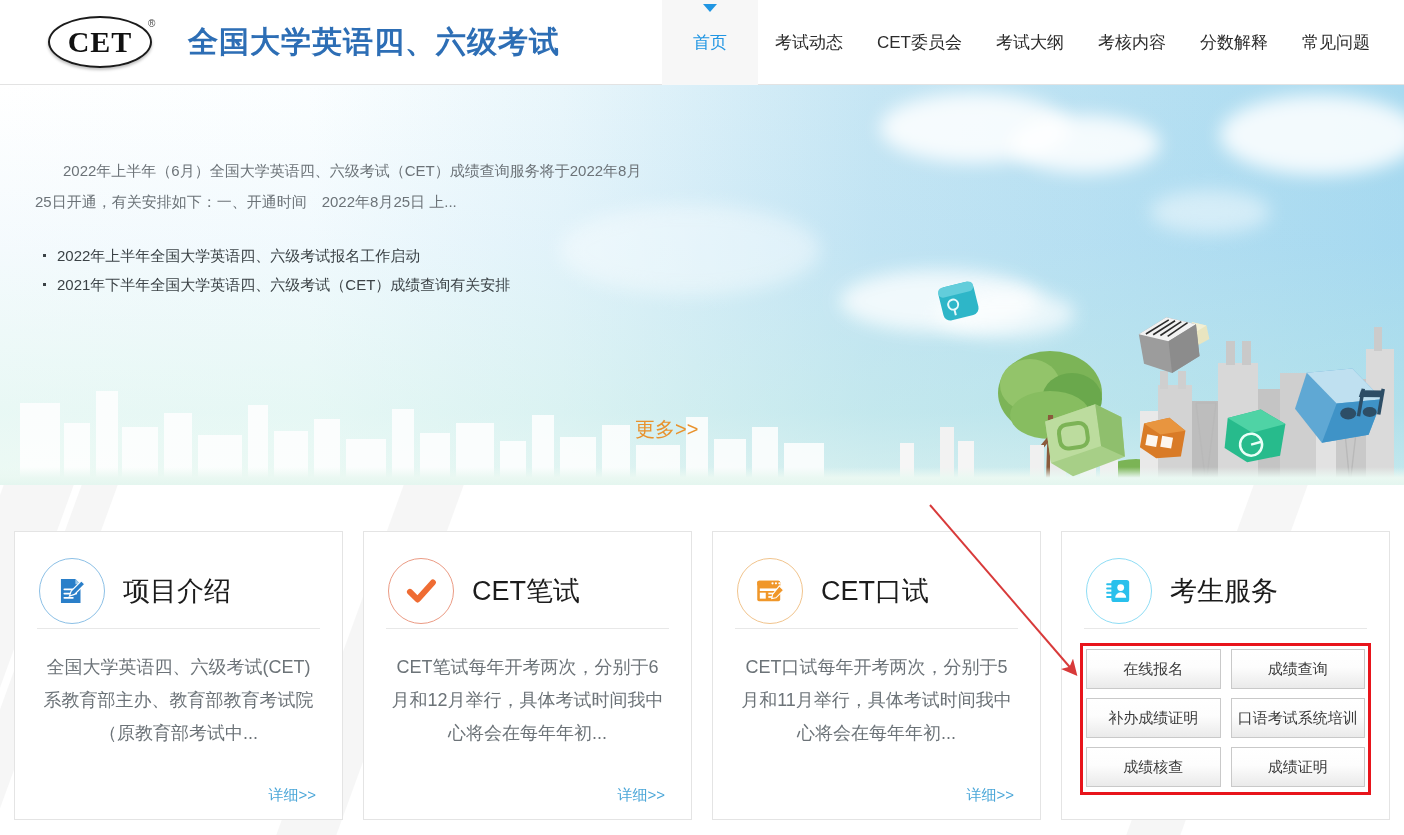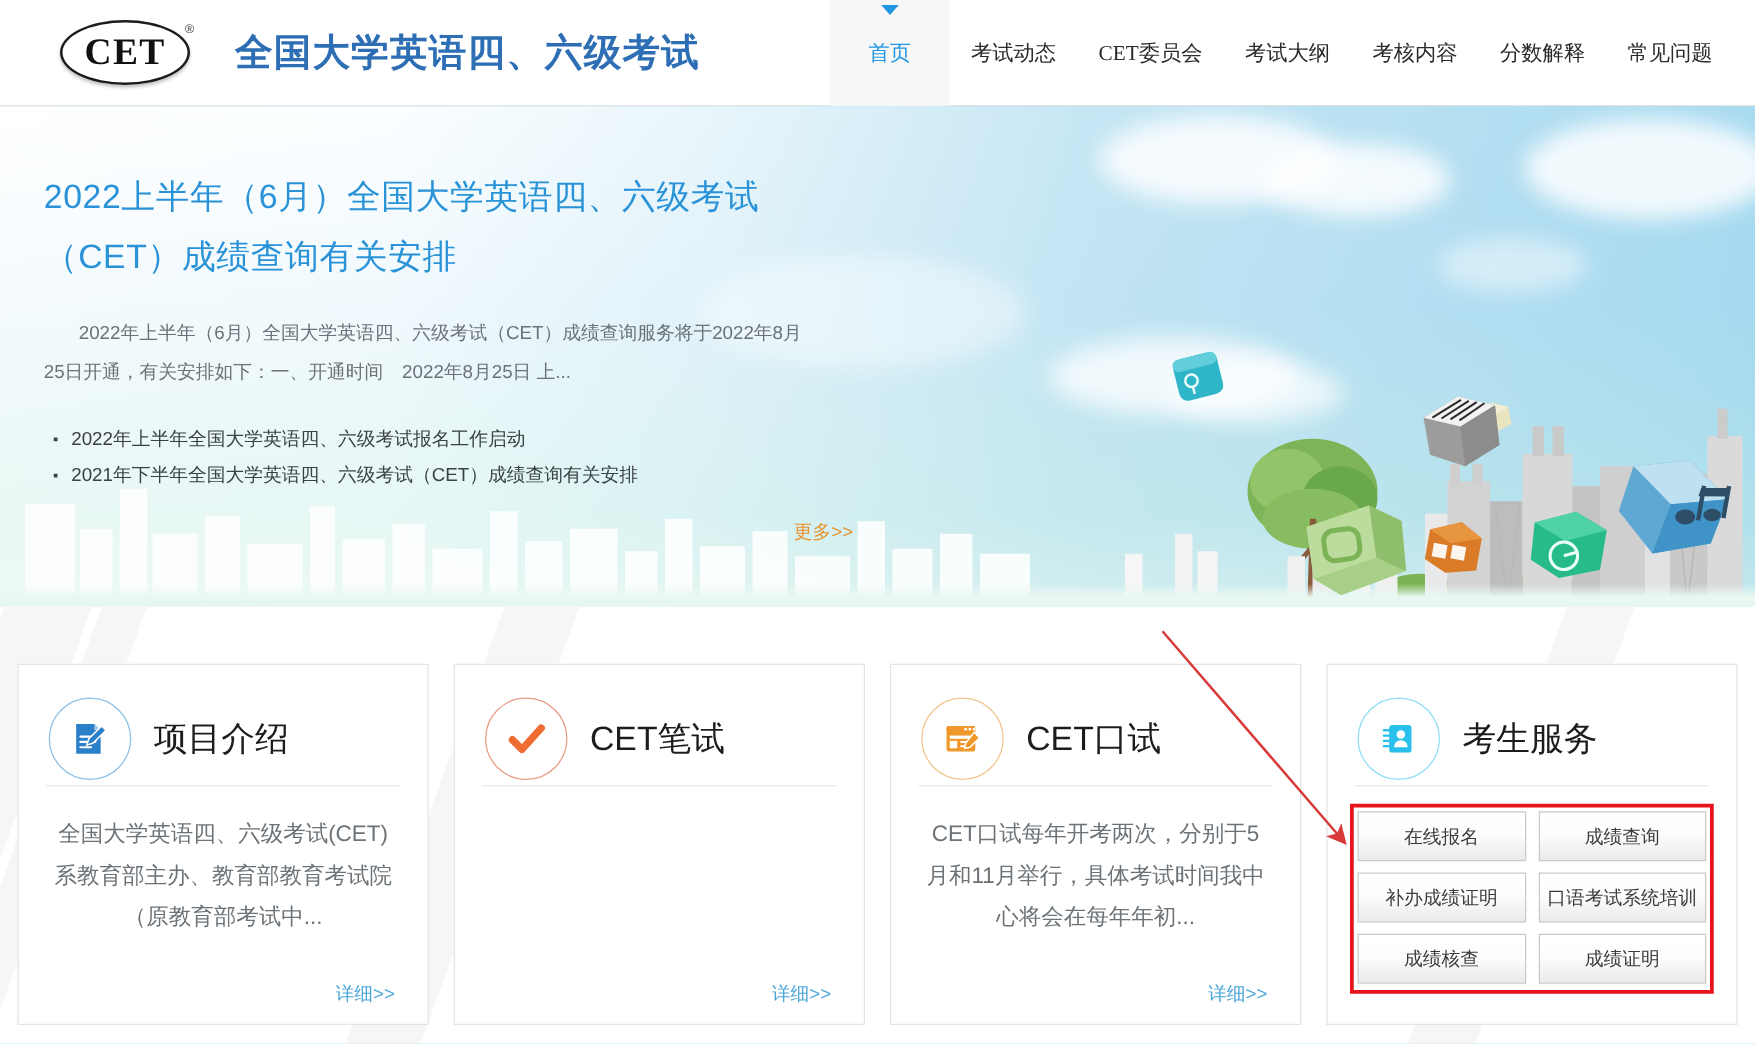--- a/index.html
+++ b/index.html
@@ -32,21 +32,21 @@
   .cet-reg {
     position: absolute; left: 100px; top: 4px;
     font-size: 10px; color: #444;
   }
   .brand-title {
     margin-left: 22px; font-size: 30px; font-weight: 700;
     color: #2d6eb5; letter-spacing: 1px; white-space: nowrap;
   }
   .nav {
     position: absolute; right: 0; top: 0; height: 85px;
-    display: flex; align-items: stretch; font-family: Liberation Serif, serif;
+    display: flex; align-items: stretch;
   }
   .nav-item {
     display: flex; align-items: center; justify-content: center;
     font-size: 17px; color: #2b2b2b; white-space: nowrap;
     padding: 0 17px; cursor: pointer; position: relative;
   }
   .nav-item.active {
     background: #f7f7f7; color: #2196e3; width: 96px; padding: 0;
   }
   .nav-item.active .caret {
@@ -104,21 +104,21 @@
   .hero-list li {
     font-size: 15px; line-height: 29px; color: #3b4246;
     padding-left: 22px; position: relative; cursor: pointer;
   }
   .hero-list li::before {
     content: ""; position: absolute; left: 8px; top: 13px;
     width: 3px; height: 3px; background: #3b4246;
   }
   .hero-more {
     position: absolute; left: 635px; top: 331px;
-    font-size: 15px; color: #e8922d; cursor: pointer;
+    font-size: 20px; color: #e8922d; cursor: pointer;
   }
 
   
   .cards-zone {
     position: absolute; top: 485px; left: 0; width: 1404px; height: 350px;
     background: #fff; overflow: hidden;
   }
   .wm {
     position: absolute; background: #f4f4f4; opacity: .85;
     transform: skewX(-20deg);
@@ -425,24 +425,20 @@
       <g fill="#2d4e66">
         <ellipse cx="58" cy="50" rx="8" ry="6" transform="rotate(-18 58 50)"></ellipse>
         <ellipse cx="78" cy="42" rx="7" ry="5" transform="rotate(-18 78 42)"></ellipse>
         <rect x="63" y="22" width="3.5" height="28" transform="rotate(-8 63 22)"></rect>
         <rect x="82" y="16" width="3.5" height="26" transform="rotate(-8 82 16)"></rect>
         <path d="M63 24 L85 17 L85 24 L63 31 Z"></path>
       </g>
     </svg>
 
     <div class="hero-text">
-      <div class="hero-title">
-        <div>2022上半年（6月）全国大学英语四、六级考试</div>
-        <div>（CET）成绩查询有关安排</div>
-      </div>
       <div class="hero-desc">2022年上半年（6月）全国大学英语四、六级考试（CET）成绩查询服务将于2022年8月25日开通，有关安排如下：一、开通时间　2022年8月25日 上...</div>
       <ul class="hero-list">
         <li>2022年上半年全国大学英语四、六级考试报名工作启动</li>
         <li>2021年下半年全国大学英语四、六级考试（CET）成绩查询有关安排</li>
       </ul>
     </div>
     <div class="hero-more">更多&gt;&gt;</div>
   </div>
 
   <div class="cards-zone">
@@ -479,20 +475,23 @@
       <div class="card">
         <div class="card-head">
           <div class="icon-circle ic-red">
             <svg viewBox="0 0 40 40" width="34" height="34">
               <path d="M7 21 L16 30 L34 10" fill="none" stroke="#ef6c33" stroke-width="7" stroke-linecap="round" stroke-linejoin="round"></path>
             </svg>
           </div>
           <div class="card-title">CET笔试</div>
         </div>
         <div class="card-rule"></div>
+        <div class="card-body">
+          <p>CET笔试每年开考两次，分别于6月和12月举行，具体考试时间我中心将会在每年年初...</p>
+        </div>
         <div class="card-more">详细&gt;&gt;</div>
       </div>
 
       <div class="card">
         <div class="card-head">
           <div class="icon-circle ic-orange">
             <svg viewBox="0 0 40 40" width="34" height="34">
               <rect x="5" y="8" width="27" height="24" rx="2" fill="#f0972a"></rect>
               <rect x="5" y="8" width="27" height="6" rx="2" fill="#f0972a"></rect>
               <g fill="#ffffff">

